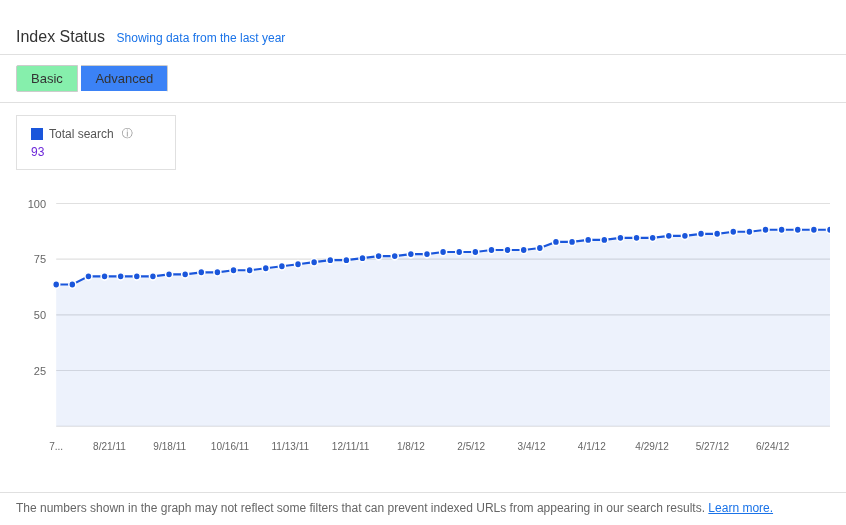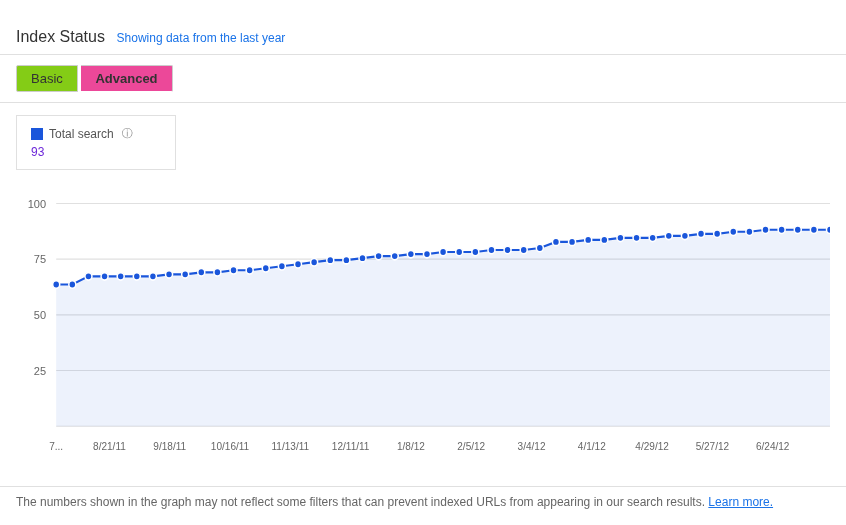--- a/index.html
+++ b/index.html
@@ -27,29 +27,29 @@
       margin-left: 8px;
     }
     .tabs {
       padding: 10px 16px;
       border-bottom: 1px solid #e0e0e0;
     }
     .tab-button {
       display: inline-block;
       padding: 5px 14px;
       border: 1px solid #ccc;
-      background: #84cc16;
+      background: #86efac;
       cursor: pointer;
       font-size: 13px;
       color: #333;
     }
     .tab-button.active {
-      background: #ec4899;
+      background: #3b82f6;
       border-bottom: 1px solid #fff;
-      font-weight: bold;
+      font-weight: normal;
     }
     .tab-button:first-child {
       border-radius: 2px 0 0 2px;
     }
     .tab-button:last-child {
       border-radius: 0 2px 2px 0;
       border-left: none;
     }
     .legend-box {
       margin: 12px 16px;
@@ -95,21 +95,21 @@
     }
     .chart-svg {
       width: 100%;
       height: 100%;
     }
     .footer-note {
       padding: 8px 16px 10px 16px;
       font-size: 12px;
       color: #1a73e8;
       border-top: 1px solid #e0e0e0;
-      margin-top: 4px;
+      margin-top: 10px;
     }
     .footer-note span {
       color: #666;
     }
   </style>
 </head>
 <body>
 
 
 

